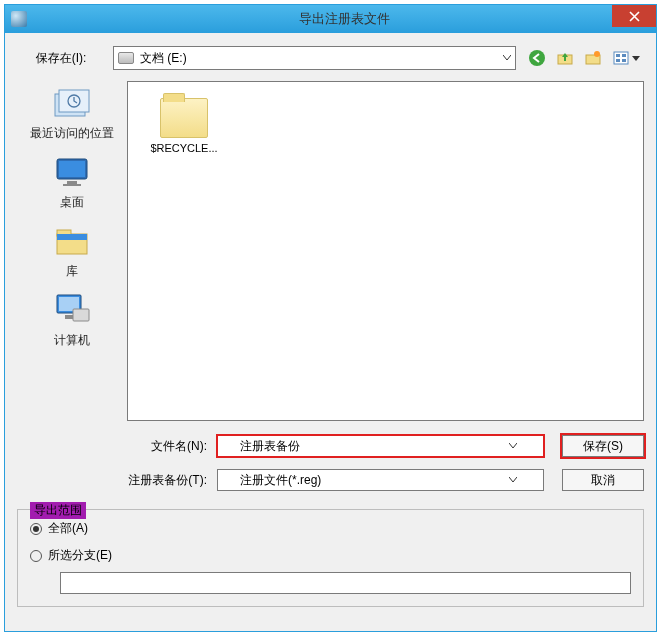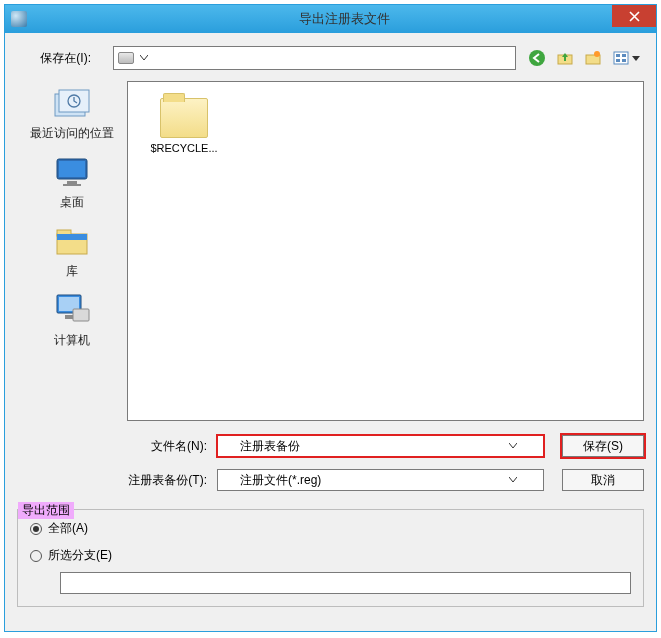--- a/index.html
+++ b/index.html
@@ -4,21 +4,21 @@
 <style>
 * { box-sizing: border-box; margin: 0; padding: 0; font-family: "Microsoft YaHei", "SimSun", sans-serif; font-size: 12px; }
 body { background: #fff; width: 661px; height: 638px; overflow: hidden; }
 .window { width: 653px; height: 628px; margin: 4px; border: 1px solid #2a9edc; background: #f0f0f0; display: flex; flex-direction: column; }
 .titlebar { height: 28px; background: linear-gradient(#4cb8ec,#2a9edc); display: flex; align-items: center; position: relative; color: #000; }
 .titlebar .app-icon { width: 16px; height: 16px; margin: 0 6px; background: radial-gradient(circle at 30% 30%, #cfe8f7, #3a7aa8); border-radius: 2px; }
 .titlebar .title { flex: 1; text-align: center; font-size: 13px; color: #333; }
 .titlebar .close { width: 44px; height: 22px; background: #c84031; color: #fff; display: flex; align-items: center; justify-content: center; position: absolute; right: 0; top: 0; font-size: 14px; }
 .body { flex: 1; background: #f0f0f0; padding: 10px 12px 14px 12px; display: flex; flex-direction: column; }
 .toprow { display: flex; align-items: center; height: 30px; margin-bottom: 8px; }
-.toprow .lbl { width: 96px; text-align: right; padding-right: 22px; }
+.toprow .lbl { width: 96px; text-align: center; padding-right: 8px; }
 .toprow .loc { flex: 1; height: 24px; border: 1px solid #7a7a7a; background: #fff; display: flex; align-items: center; padding: 0 4px; }
 .toprow .loc .disk { width: 16px; height: 12px; background: linear-gradient(#e8e8e8,#bcbcbc); border: 1px solid #888; border-radius: 2px; margin-right: 6px; }
 .toprow .loc .loctext { flex: 1; }
 .toprow .navbtns { display: flex; align-items: center; gap: 6px; margin-left: 10px; }
 .navbtn { width: 22px; height: 22px; display: flex; align-items: center; justify-content: center; }
 .mainrow { display: flex; height: 340px; }
 .sidebar { width: 110px; display: flex; flex-direction: column; gap: 10px; padding-top: 2px; }
 .sb-item { display: flex; flex-direction: column; align-items: center; gap: 2px; width: 100%; }
 .sb-item .ic { width: 44px; height: 40px; display: flex; align-items: center; justify-content: center; }
 .sb-item .lb { text-align: center; font-size: 12px; color: #222; }
@@ -32,21 +32,21 @@
 .formrow .flbl { width: 200px; text-align: right; padding-right: 10px; }
 .formrow .finput { flex: 1; display: flex; align-items: center; }
 .combo { flex: 1; height: 22px; border: 1px solid #7a7a7a; background: #fff; display: flex; align-items: center; padding: 0 20px; }
 .combo.red { outline: 2px solid #e02020; outline-offset: -1px; }
 .combo .ctext { flex: 1; font-size: 12px; padding: 0 2px; }
 .combo .cdd { width: 14px; text-align: center; }
 .btncol { width: 100px; display: flex; justify-content: flex-end; padding-left: 10px; }
 .btn { width: 82px; height: 22px; border: 1px solid #7a7a7a; background: #f6f6f6; display: flex; align-items: center; justify-content: center; }
 .btn.red { outline: 2px solid #e02020; outline-offset: 0; }
 .fieldset { border: 1px solid #bdbdbd; margin-top: 14px; padding: 10px 12px 12px 12px; position: relative; }
-.fieldset .legend { position: absolute; top: -8px; left: 0; background: #f0abfc; padding: 0 4px; }
+.fieldset .legend { position: absolute; top: -8px; left: 12px; background: #a21caf; padding: 0 4px; }
 .radios { display: flex; flex-direction: column; gap: 10px; margin-bottom: 8px; }
 .radio { display: flex; align-items: center; gap: 6px; }
 .radio .dot { width: 12px; height: 12px; border: 1px solid #555; border-radius: 50%; display: flex; align-items: center; justify-content: center; }
 .radio .dot.sel:after { content: ""; width: 6px; height: 6px; background: #333; border-radius: 50%; display: block; }
 .branchinput { width: 100%; height: 22px; border: 1px solid #7a7a7a; background: #fff; margin-left: 30px; width: calc(100% - 30px); }
 svg { display: block; }
 </style>
 </head>
 <body>
 
@@ -61,20 +61,21 @@
         </svg>
     </div>
   </div>
 
   <div class="body">
 
     <div class="toprow">
       <div class="lbl">保存在(I):</div>
       <div class="loc">
         <div class="disk"></div>
+        <div class="loctext">文档 (E:)</div>
         <div class="cdd">
           <svg width="8" height="6" viewBox="0 0 8 6">
               <path d="M0 0 L4 5 L8 0" fill="none" stroke="#333" stroke-width="1"></path>
             </svg>
         </div>
       </div>
       <div class="navbtns">
         <div class="navbtn">
           <svg width="18" height="18" viewBox="0 0 18 18">
               <circle cx="9" cy="9" r="8" fill="#3fa63f"></circle>

